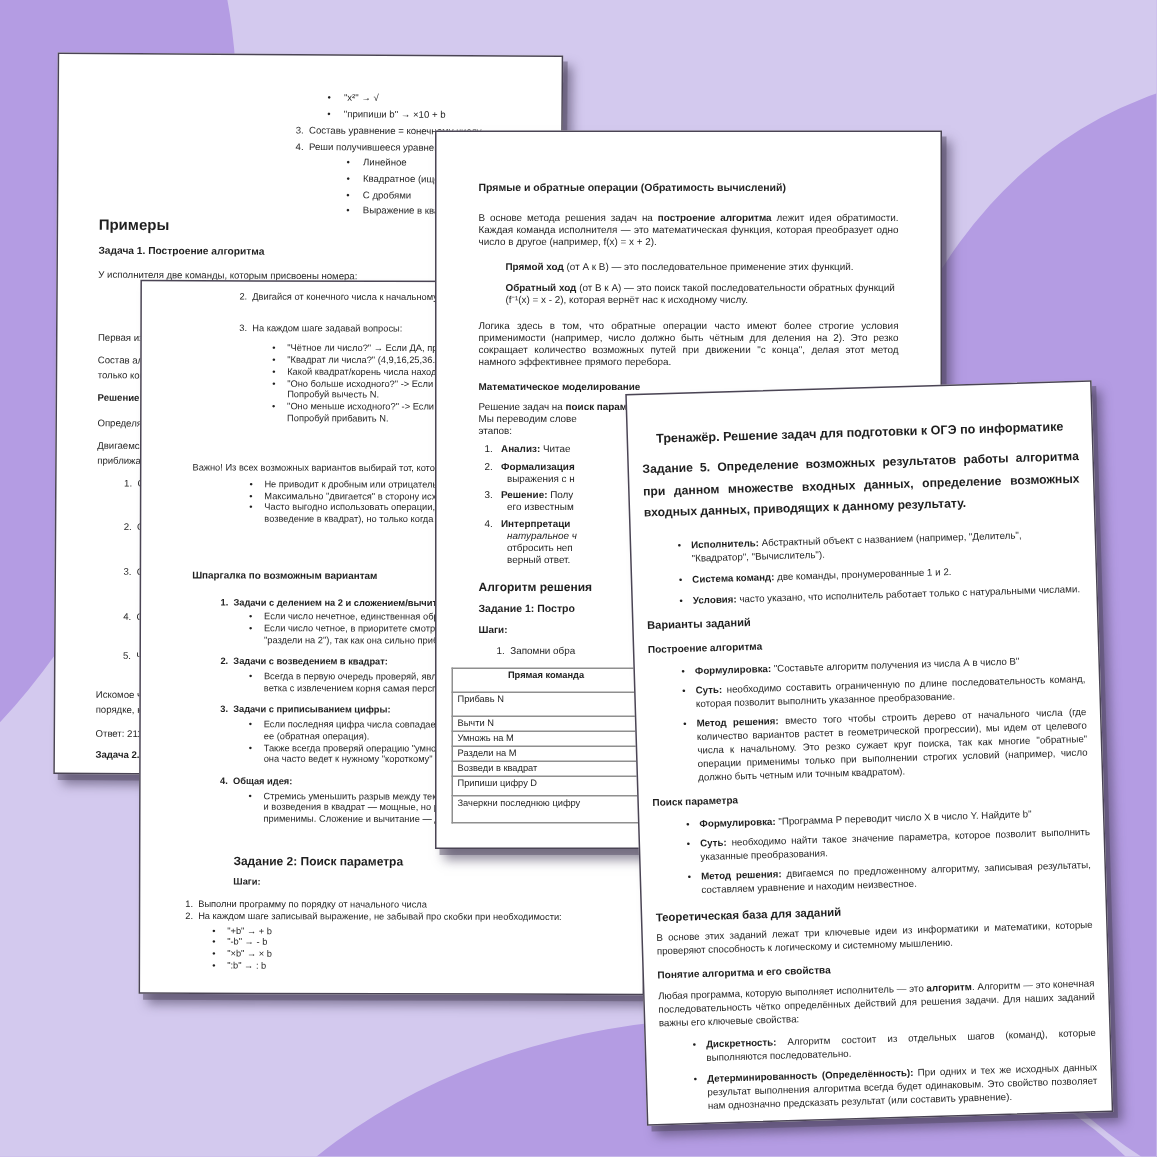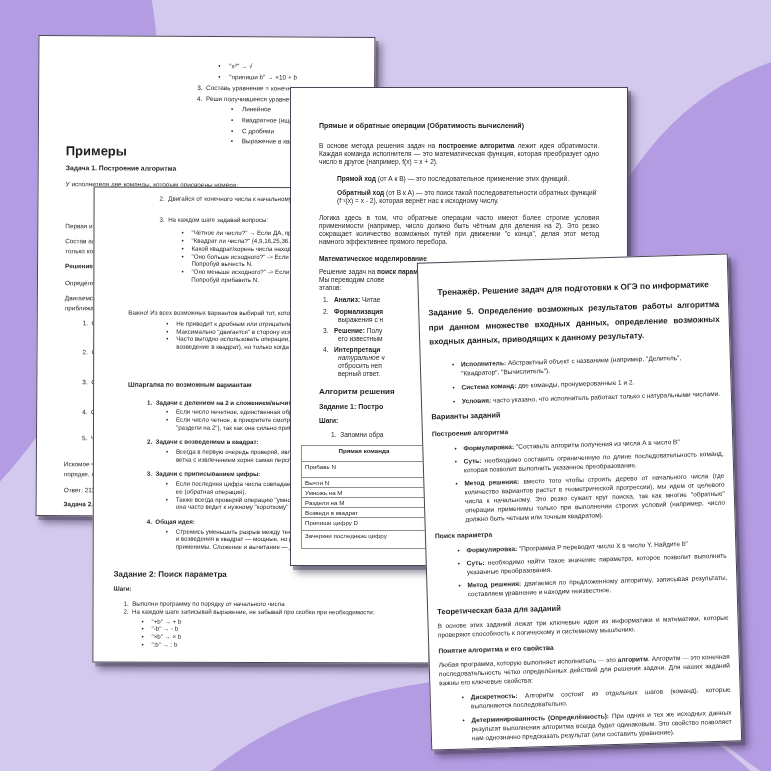--- a/index.html
+++ b/index.html
@@ -12,23 +12,23 @@
         overflow:hidden;color:#1f1f1f;
         box-shadow:3px 4px 0 rgba(80,70,95,.45),6px 7px 7px rgba(62,52,82,.55);}
   #page1{left:37px;top:36px;width:337px;height:481px;transform:rotate(.35deg);z-index:1;}
   #page2{left:93px;top:187px;width:337px;height:476px;transform:rotate(.15deg);z-index:2;font-size:6.2px;line-height:7.7px;padding:7px 14px 0 20px;}
   #page3{left:290px;top:87px;width:338px;height:479px;z-index:3;font-size:6.6px;line-height:8px;padding:34px 28px 0 28px;}
   #page4{left:424px;top:258px;width:311px;height:488px;transform:rotate(-1.7deg);z-index:4;font-size:6.5px;line-height:9px;padding:24px 9px 0 9px;}
   
   .l{position:absolute;white-space:nowrap;font-size:6.4px;line-height:8px;}
   .l.bold{font-weight:bold;}
   .bul::before{content:"\2022";position:absolute;left:-11px;}
-  .h-prim{font-size:13px;} .h-task{font-size:6.8px;}
-  
-  .pl{white-space:nowrap;position:relative;}
+  .h-prim{font-size:10px;} .h-task{font-size:6.8px;}
+  
+  .pl{white-space:nowrap;position:relative;margin-left:42px;}
   .p2num{margin-left:45px;}
   .p2num2{margin-left:33px;font-weight:bold;}
   .q{margin-left:67px;padding-left:10px;} .q::before{left:0;}
   .qc{margin-left:77px;}
   .vb{margin-left:52px;padding-left:10px;} .vb::before{left:0;}
   .vc{margin-left:62px;}
   .ind{margin-left:14px;}
   .fnum{margin-left:10px;}
   .fb{margin-left:28px;padding-left:10px;} .fb::before{left:0;}
   .h-z2{font-size:8px;font-weight:bold;}

